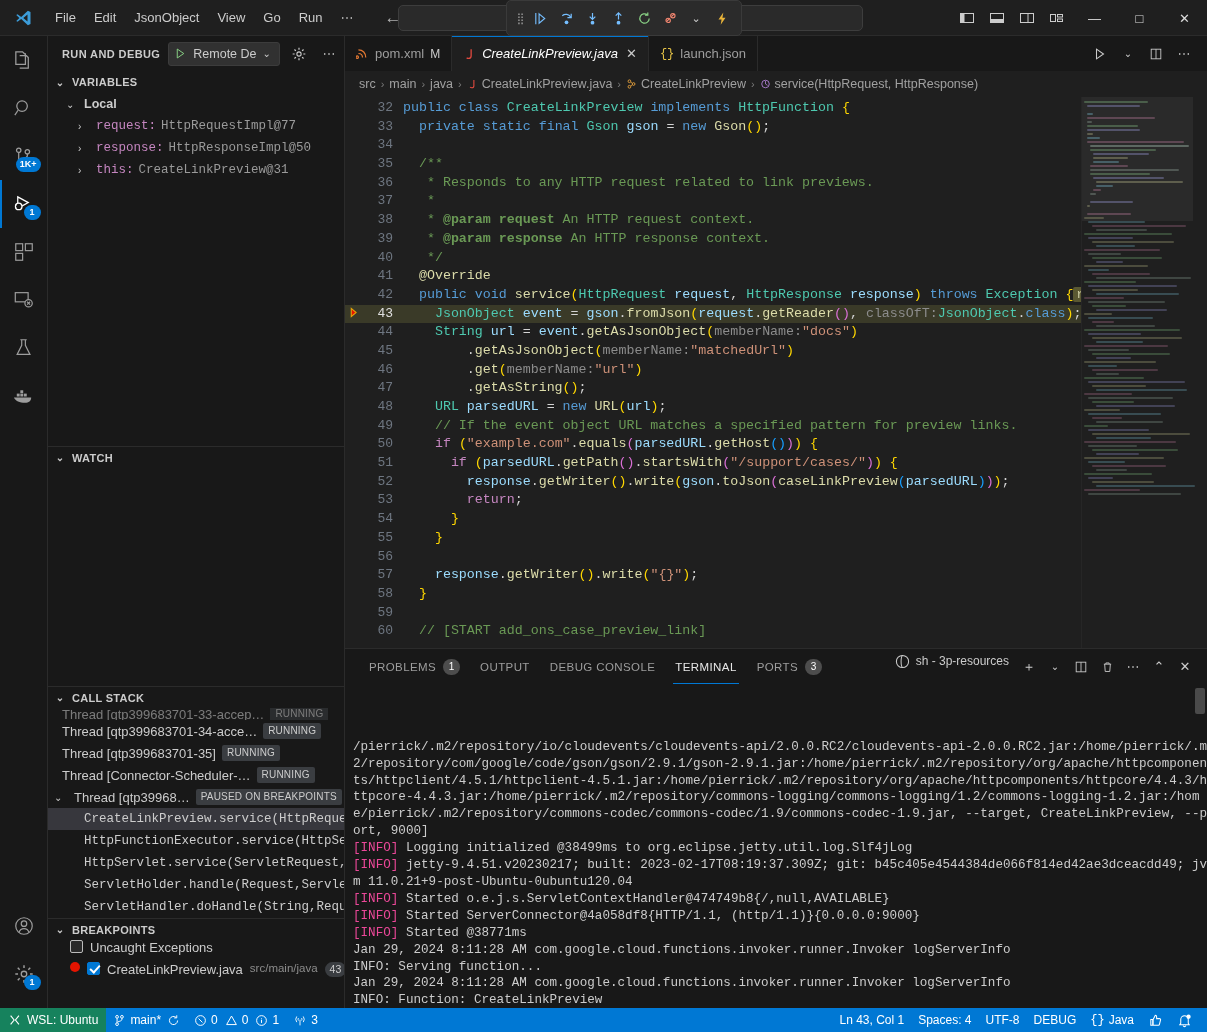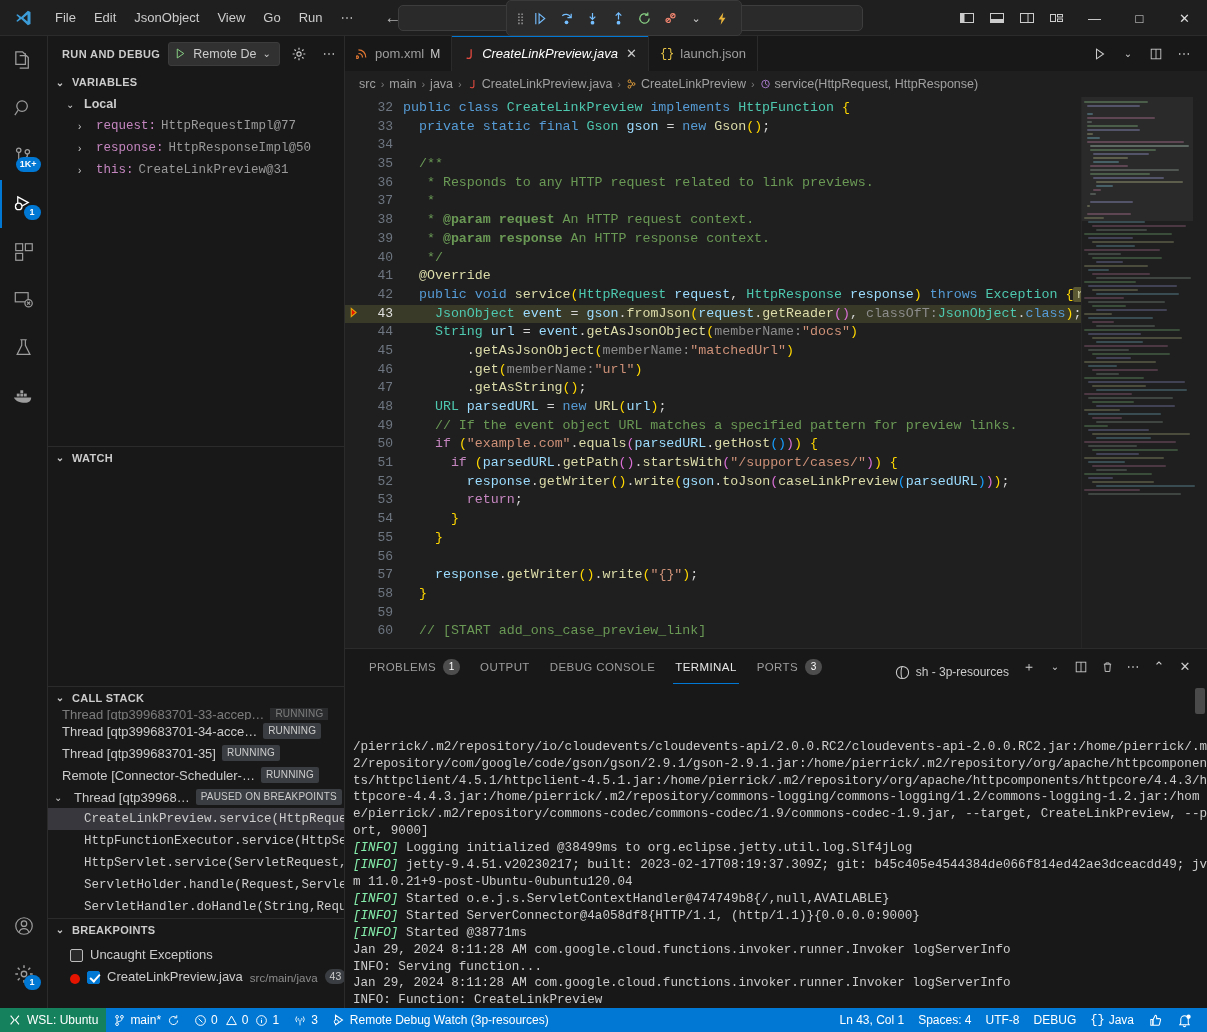--- a/index.html
+++ b/index.html
@@ -127,21 +127,21 @@
   .cs-row { height:22px; display:flex; align-items:center; padding-left:14px; gap:6px; white-space:nowrap; font-size:13px;}
   .cs-row.frame { padding-left:36px; font-family:"Liberation Mono", monospace; font-size:12.5px; color:#cccccc;}
   .cs-row.frame.sel-top { background:#37373d; }
   .cs-tag {
     background:#3a3d41; color:#cccccc; font-size:10px; letter-spacing:0.2px;
     padding:1px 5px; border-radius:2px; line-height:14px;
   }
   .cs-label { color:#cccccc; overflow:hidden; text-overflow:ellipsis;}
   .cs-thread-ico { width:14px; color:#cccccc; font-size:10px;}
 
-  .bp-row { height:22px; display:flex; align-items:flex-end; padding-left:22px; gap:7px; white-space:nowrap;}
+  .bp-row { height:22px; display:flex; align-items:flex-start; padding-left:22px; gap:7px; white-space:nowrap;}
   .bp-check {
     width:13px; height:13px; border:1px solid #bcbcbc; background:#2a2a2a; border-radius:2px;
     display:inline-block; flex:0 0 13px;
   }
   .bp-check.on { background:#0078d4; border-color:#0078d4; position:relative; }
   .bp-check.on::after {
     content:''; position:absolute; left:4px; top:0px; width:4px; height:8px;
     border:solid #fff; border-width:0 2px 2px 0; transform: rotate(42deg);
   }
   .bp-dot { width:10px; height:10px; border-radius:50%; background:#e51400; flex:0 0 10px; margin-left:-14px;}
@@ -237,30 +237,30 @@
     font-size:11.5px; letter-spacing:0.4px; color:#9d9d9d; position:relative;
   }
   .ptab.active { color:#e7e7e7; }
   .ptab.active::after {
     content:''; position:absolute; left:8px; right:8px; bottom:0; height:1px; background:#0078d4;
   }
   .pbadge {
     background:#4d4d4d; color:#ffffff; font-size:10px; border-radius:9px;
     min-width:17px; height:16px; line-height:16px; text-align:center; padding:0 5px;
   }
-  .panel-actions { margin-left:auto; display:flex; align-items:flex-end; gap:2px; padding-right:10px; }
+  .panel-actions { margin-left:auto; display:flex; align-items:flex-start; gap:2px; padding-right:10px; }
   .term-sel { display:flex; align-items:center; gap:6px; font-size:12px; color:#cccccc; padding-right:6px;}
   .pa-ico { width:24px; height:26px; display:flex; align-items:center; justify-content:center; color:#cccccc; font-size:13px;}
 
   .terminal {
     flex:1 1 auto; overflow:hidden; padding: 4px 0 0 8px;
     font-family:"Liberation Mono", monospace; font-size:12.6px; line-height:16.9px;
     color:#cccccc; white-space:pre-wrap; word-break:break-all; position:relative;
   }
-  .t-info { color:#86efac;font-style:italic; }
+  .t-info { color:#ec4899; }
   .term-scroll { position:absolute; right:2px; top:4px; width:10px; height:26px; background:#4a4a4a; border-radius:2px;}
 
   
   .statusbar {
     height:24px; flex:0 0 24px; background:#0078d4; display:flex; align-items:center;
     color:#ffffff; font-size:12px;
   }
   .sb-left { display:flex; align-items:center; }
   .sb-right { margin-left:auto; display:flex; align-items:center; padding-right:8px;}
   .sb-item { display:flex; align-items:center; gap:4px; padding:0 7px; height:24px; white-space:nowrap;}
@@ -524,21 +524,21 @@
           </div>
           <div class="cs-row">
             <span class="cs-label">Thread [qtp399683701-34-acce…</span>
             <span class="cs-tag">RUNNING</span>
           </div>
           <div class="cs-row">
             <span class="cs-label">Thread [qtp399683701-35]</span>
             <span class="cs-tag">RUNNING</span>
           </div>
           <div class="cs-row">
-            <span class="cs-label">Remote [Connector-Scheduler-…</span>
+            <span class="cs-label">Thread [Connector-Scheduler-…</span>
             <span class="cs-tag">RUNNING</span>
           </div>
           <div class="cs-row" style="padding-left:6px;">
             <span class="cs-thread-ico">⌄</span>
             <span class="cs-label">Thread [qtp39968…</span>
             <span class="cs-tag">PAUSED ON BREAKPOINTS</span>
           </div>
           <div class="cs-row frame sel-top">
             <span>CreateLinkPreview.service(HttpReques</span>
           </div>
@@ -866,27 +866,20 @@
           </svg>
         <span>1</span>
       </div>
       <div class="sb-item">
         <svg width="14" height="13" viewBox="0 0 16 16">
             <path d="M4 3a6 6 0 0 0 0 7M12 3a6 6 0 0 1 0 7M6 5a3 3 0 0 0 0 3M10 5a3 3 0 0 1 0 3" stroke="#fff" fill="none" stroke-width="1.1"></path>
             <path d="M8 7v7" stroke="#fff" stroke-width="1.1"></path>
           </svg>
         <span>3</span>
       </div>
-      <div class="sb-item">
-        <svg width="14" height="14" viewBox="0 0 16 16">
-            <path d="M4 2.5l8 5.5-8 5.5V2.5z" stroke="#fff" fill="none" stroke-width="1.2"></path>
-            <circle cx="5" cy="10" r="2.4" stroke="#fff" fill="#0078d4" stroke-width="1.1"></circle>
-          </svg>
-        <span>Remote Debug Watch (3p-resources)</span>
-      </div>
     </div>
     <div class="sb-right">
       <div class="sb-item">
         <span>Ln 43, Col 1</span>
       </div>
       <div class="sb-item">
         <span>Spaces: 4</span>
       </div>
       <div class="sb-item">
         <span>UTF-8</span>

